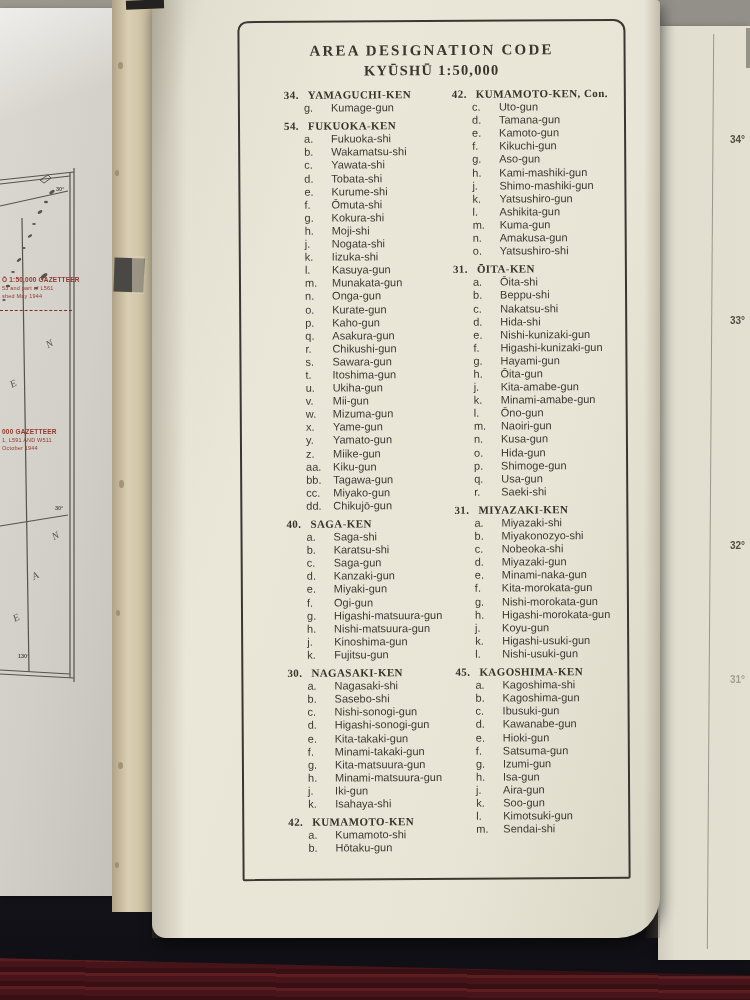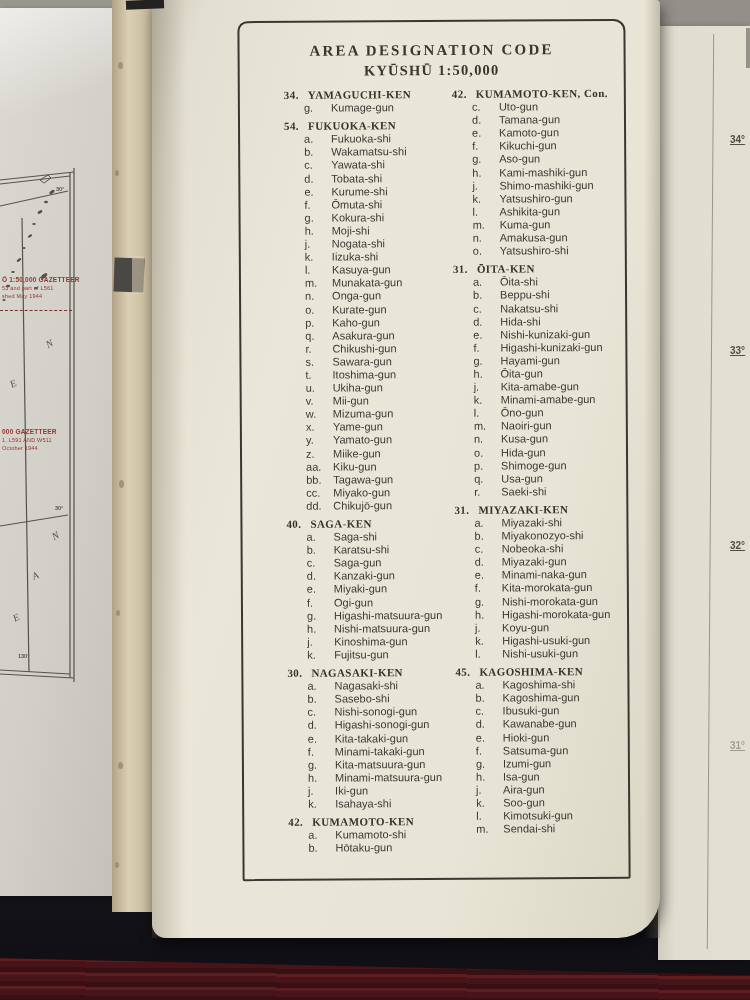--- a/index.html
+++ b/index.html
@@ -47,21 +47,21 @@
                 background:linear-gradient(90deg,rgba(90,80,60,.28),rgba(90,80,60,0));}
   .edge-shade{position:absolute;right:0;top:0;width:16px;height:100%;
               background:linear-gradient(270deg,rgba(120,110,90,.35),rgba(120,110,90,0));}
 
   
   .right-page{position:absolute;left:658px;top:26px;width:92px;height:934px;z-index:4;
               background:linear-gradient(90deg,#cfccbf 0%,#e1decf 18%,#e3e0d1 100%);
               box-shadow:-3px 0 6px rgba(0,0,0,.2);}
   .right-line{position:absolute;left:52px;top:8px;width:1px;height:915px;background:#8d8a80;
               opacity:.85;transform:rotate(.4deg);}
-  .lat-label{position:absolute;left:72px;font-size:10px;font-weight:bold;color:#514e46;text-decoration:underline;}
+  .lat-label{position:absolute;left:72px;font-size:10px;font-weight:bold;color:#514e46;}
   .corner-mark{position:absolute;left:88px;top:2px;width:4px;height:40px;background:#55524b;opacity:.55;}
 
   
   .main-box{position:absolute;left:240px;top:20px;width:384px;height:856px;z-index:7;
             border:2px solid #3a3731;border-radius:10px 12px 2px 2px;
             transform:rotate(-.35deg);}
   .title1{margin-top:20px;text-align:center;font-family:"Liberation Serif",serif;
           font-weight:bold;font-size:15px;letter-spacing:2.2px;color:#3a362f;}
   .title2{margin-top:3px;text-align:center;font-family:"Liberation Serif",serif;
           font-weight:bold;font-size:14.5px;letter-spacing:1.2px;color:#3a362f;}
@@ -143,23 +143,23 @@
   <div class="spk" style="left:6px;top:762px;width:5px;height:7px;"></div>
   <div class="spk" style="left:3px;top:862px;width:4px;height:6px;"></div>
 </div>
 <div class="spine-patch"></div>
 <div class="spine-tape"></div>
 <div class="top-wedge"></div>
 
 <div class="right-page">
   <div class="right-line"></div>
   <span class="lat-label" style="top:108px;">34°</span>
-  <span class="lat-label" style="top:319px;text-align:right;">33°</span>
+  <span class="lat-label" style="top:289px;text-align:right;">33°</span>
   <span class="lat-label" style="top:514px;">32°</span>
-  <span class="lat-label" style="top:714px;opacity:.45;">31°</span>
+  <span class="lat-label" style="top:648px;opacity:.45;">31°</span>
   <div class="corner-mark"></div>
 </div>
 
 <div class="main-page">
   <div class="gutter-shade"></div>
   <div class="edge-shade"></div>
 </div>
 
 <div class="main-box">
   <div class="title1">AREA DESIGNATION CODE</div>

